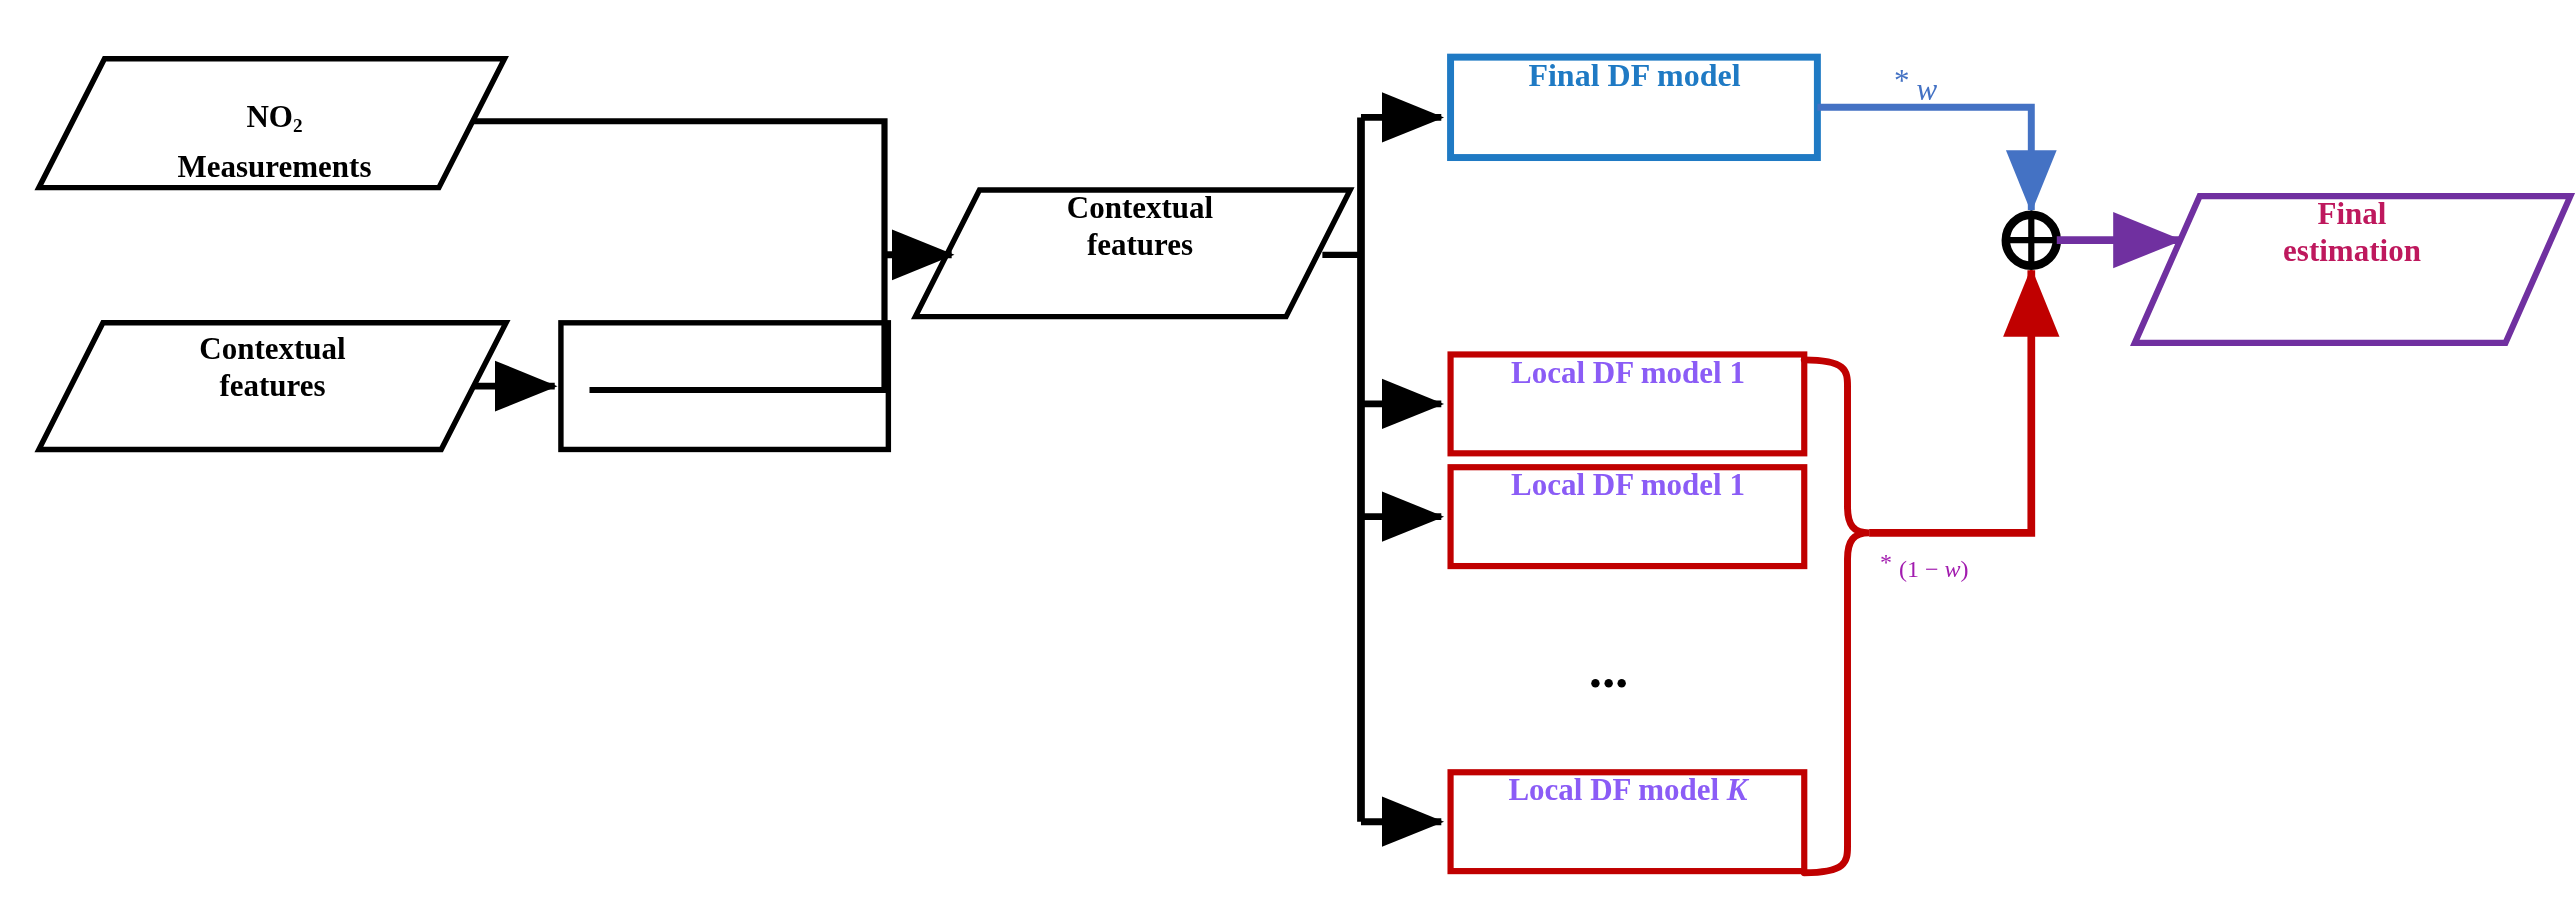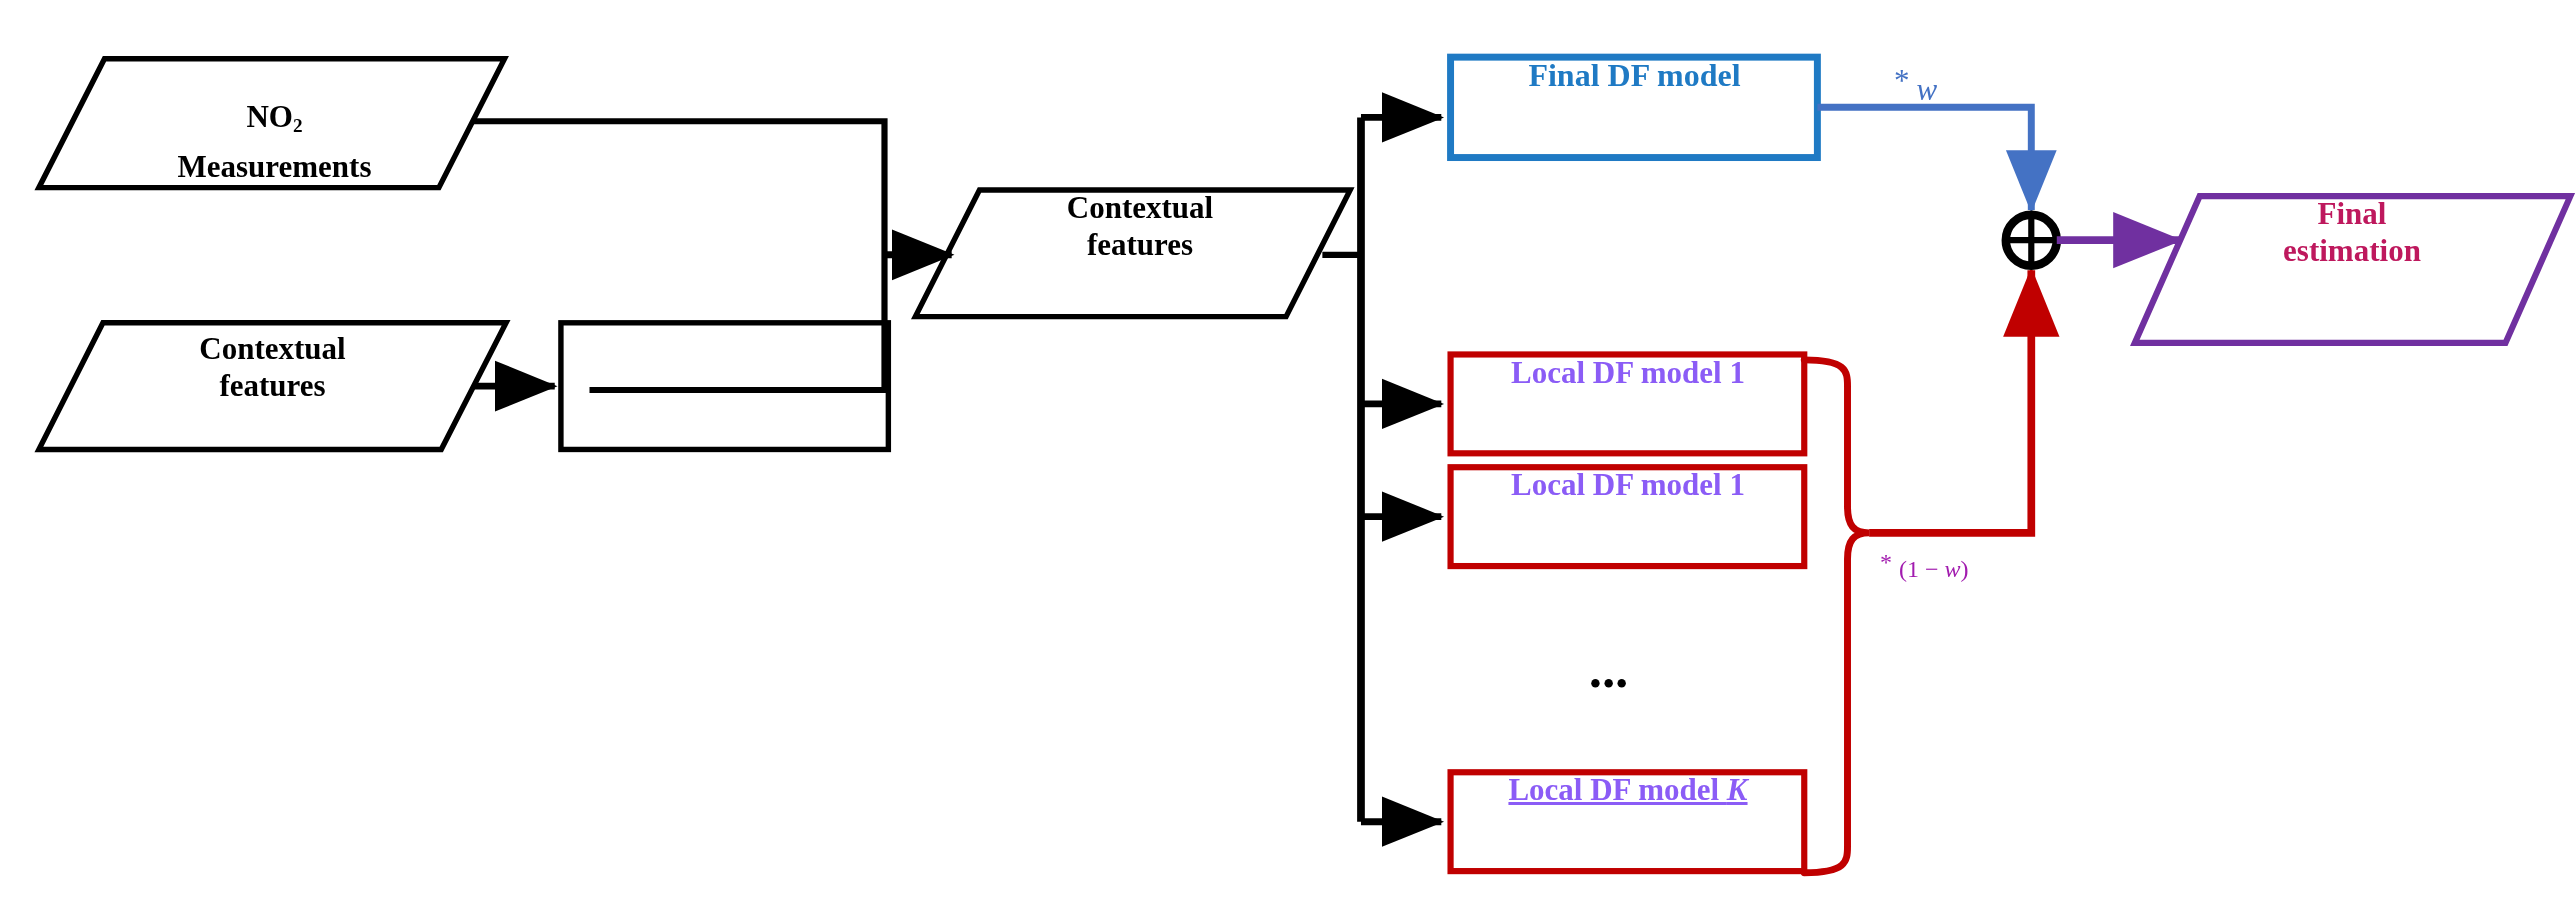--- a/index.html
+++ b/index.html
@@ -140,21 +140,21 @@
 features</div>
 
   <div class="node-label lbl-blue" style="left:1451px; top:57px; width:367px; height:100px; font-size:32px;">Final DF model</div>
 
   <div class="node-label lbl-red" style="left:1451px; top:355px; width:354px; height:99px; font-size:31px;">Local DF model 1</div>
 
   <div class="node-label lbl-red" style="left:1451px; top:467px; width:354px; height:99px; font-size:31px;">Local DF model 1</div>
 
   <div class="dots" style="left:1590px; top:666px; font-size:31px;">•••</div>
 
-  <div class="node-label lbl-red" style="left:1451px; top:772px; width:354px; height:99px; font-size:31px;text-decoration:underline;">
+  <div class="node-label lbl-red" style="left:1451px; top:772px; width:354px; height:99px; font-size:31px;">
     <div><span>Local DF model </span><span style="font-style:italic;">K</span></div>
   </div>
 
   <div class="node-label lbl-purple" style="left:2178px; top:196px; width:348px; height:147px; font-size:31px;">Final
 estimation</div>
 
   <div class="edge-label" style="left:1894px; top:63px; font-size:31px; color:#4472C4;">
     <span style="vertical-align:0.30em;">*</span><span class="ital" style="margin-left:7px;">w</span>
   </div>
 

